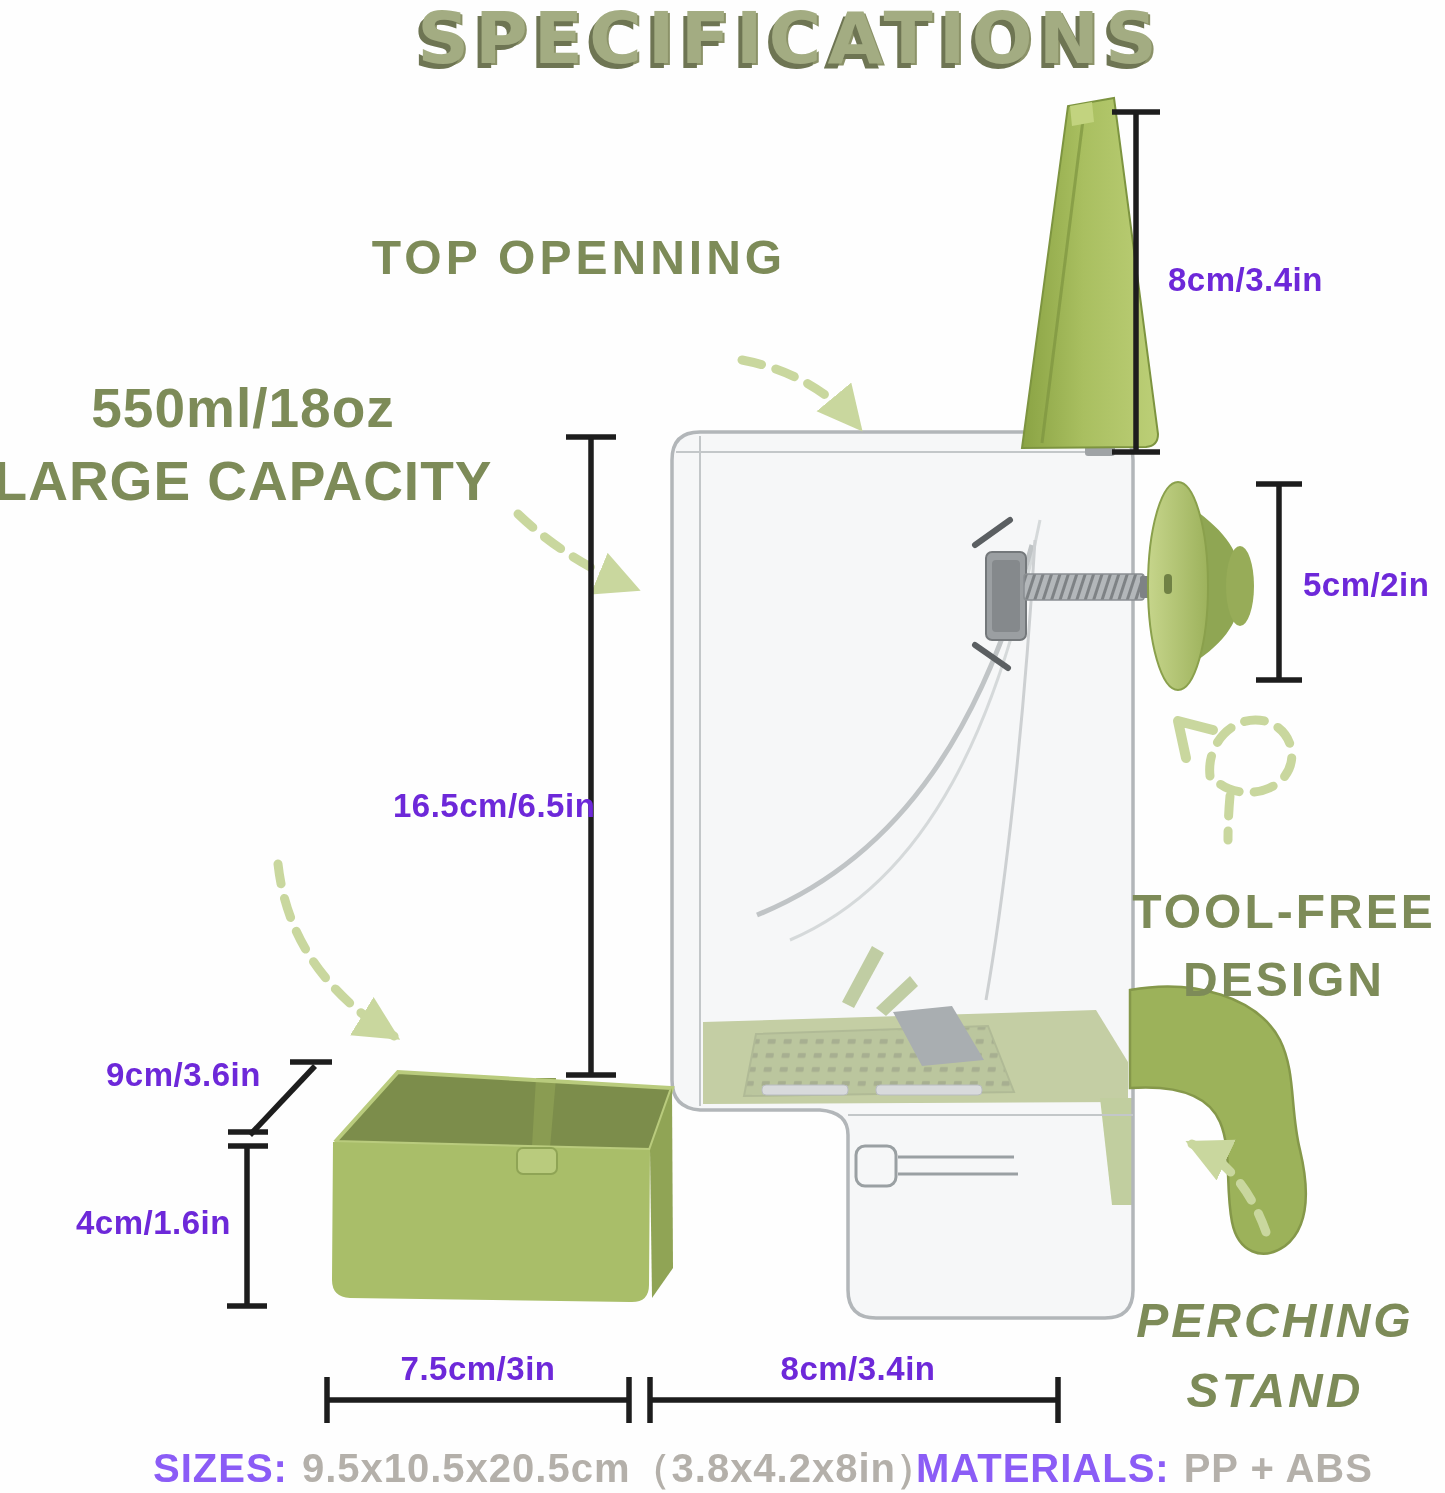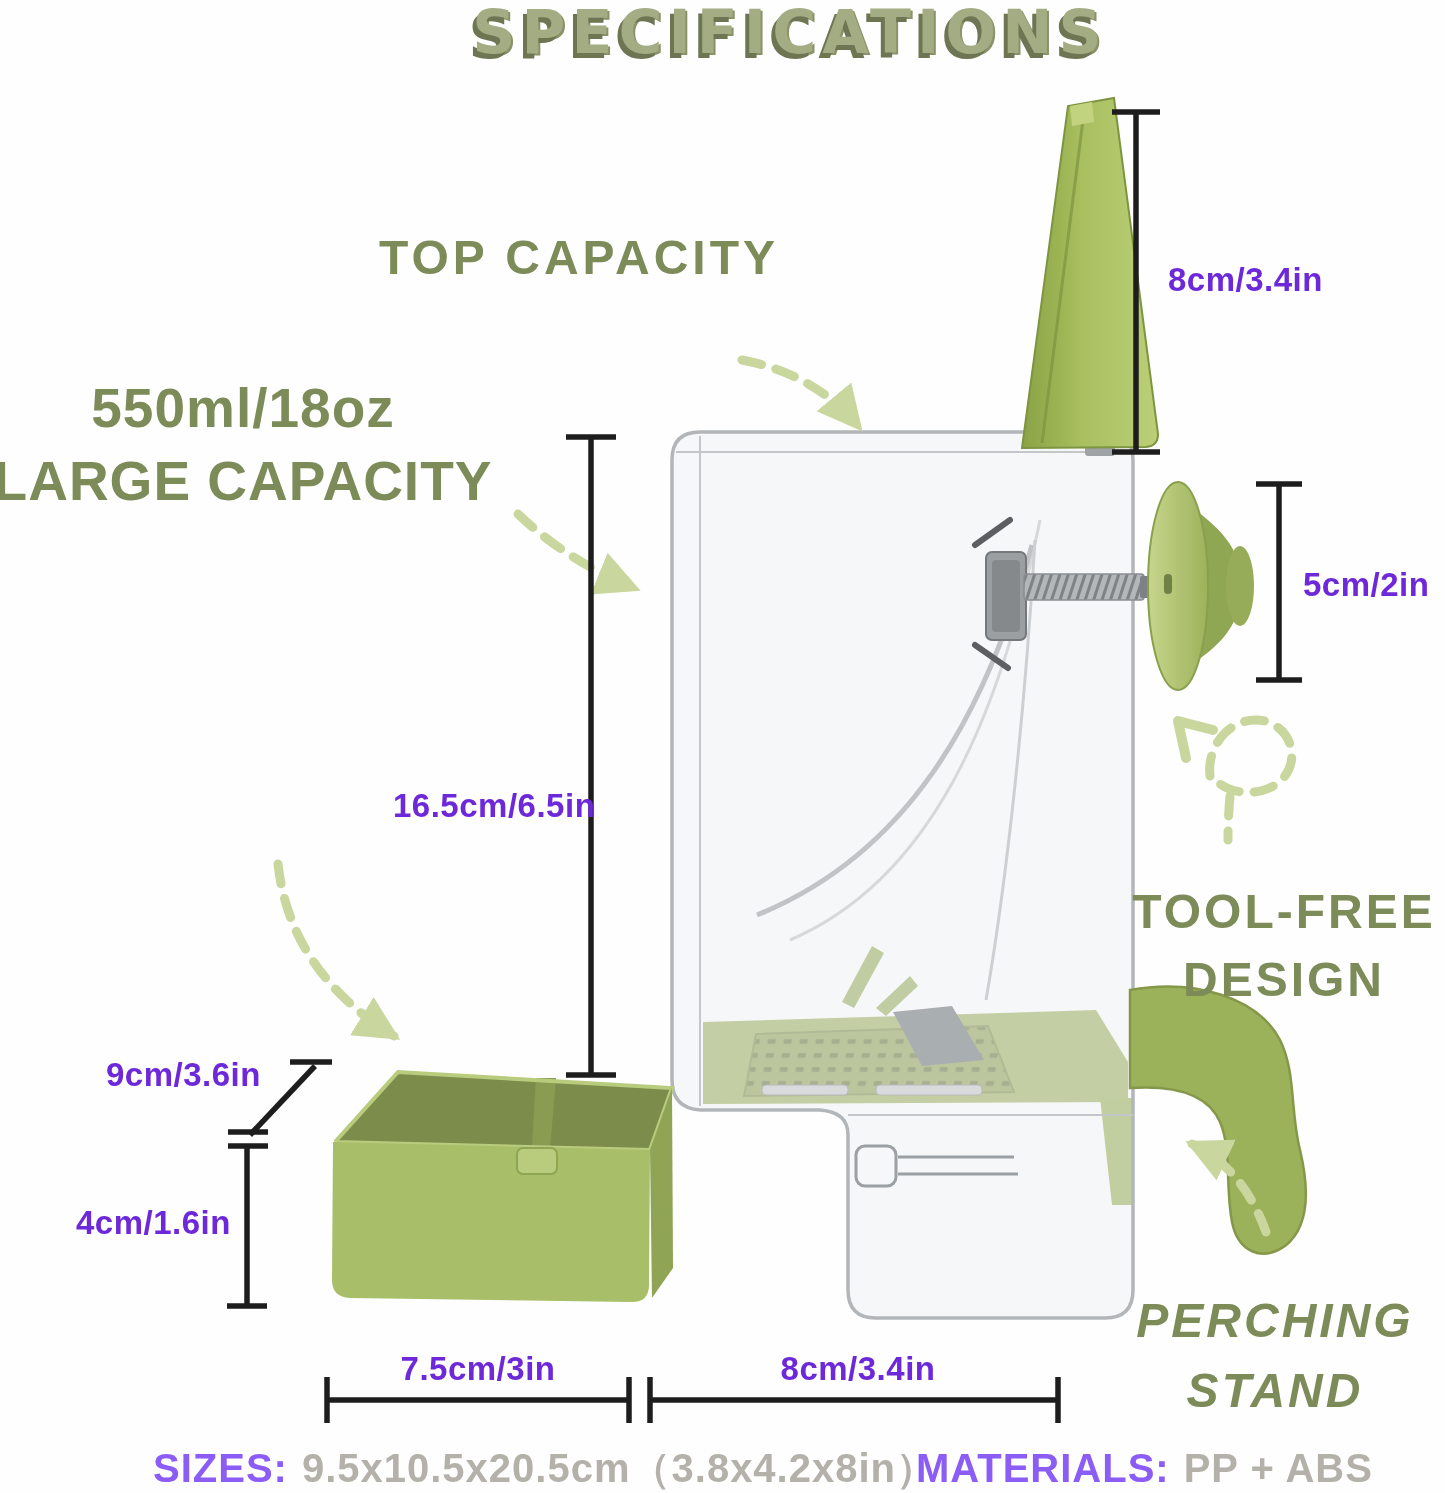--- a/index.html
+++ b/index.html
@@ -3,21 +3,21 @@
 <meta charset="utf-8">
 <style>
   html,body{margin:0;padding:0;background:#ffffff;}
   .canvas{
     position:relative;width:1445px;height:1493px;background:#fefefe;
     font-family:"Liberation Sans",sans-serif;overflow:hidden;
   }
   .abs{position:absolute;}
   .title{
     margin:0;font-family:"DejaVu Sans",sans-serif;font-weight:800;
-    font-size:60px;letter-spacing:6px;color:#a3ac82;line-height:1;
+    font-size:72px;letter-spacing:6px;color:#a3ac82;line-height:1;
     text-shadow:-4px 5px 0 #6e7553, 2px 2px 0 #8b9268;
     white-space:nowrap;transform:translateX(-50%);
   }
   .lbl{
     color:#7d8b58;font-weight:bold;text-align:center;line-height:1;
     transform:translateX(-50%);white-space:nowrap;
   }
   .lbl span{display:block;}
   .lbl-48{font-size:48px;letter-spacing:3px;}
   .lbl-56{font-size:55px;letter-spacing:1px;}
@@ -159,21 +159,21 @@
         <path d="M 650 1400 H 1058"></path>
           <path d="M 650 1377 V 1423"></path>
           <path d="M 1058 1377 V 1423"></path>
       </g>
     </g>
   </svg>
 
   <h1 class="abs title" style="left:790px;top:2px;">SPECIFICATIONS</h1>
 
   <div class="abs lbl lbl-48" style="left:579px;top:234px;letter-spacing:4px;">
-    <span>TOP CAPACITY</span>
+    <span>TOP OPENNING</span>
   </div>
 
   <div class="abs lbl lbl-56" style="left:243px;top:372px;line-height:73px;">
     <span>550ml/18oz</span>
     <span>LARGE CAPACITY</span>
   </div>
 
 
   <div class="abs lbl lbl-48" style="left:1284px;top:878px;line-height:68px;">
     <span>TOOL-FREE</span>

